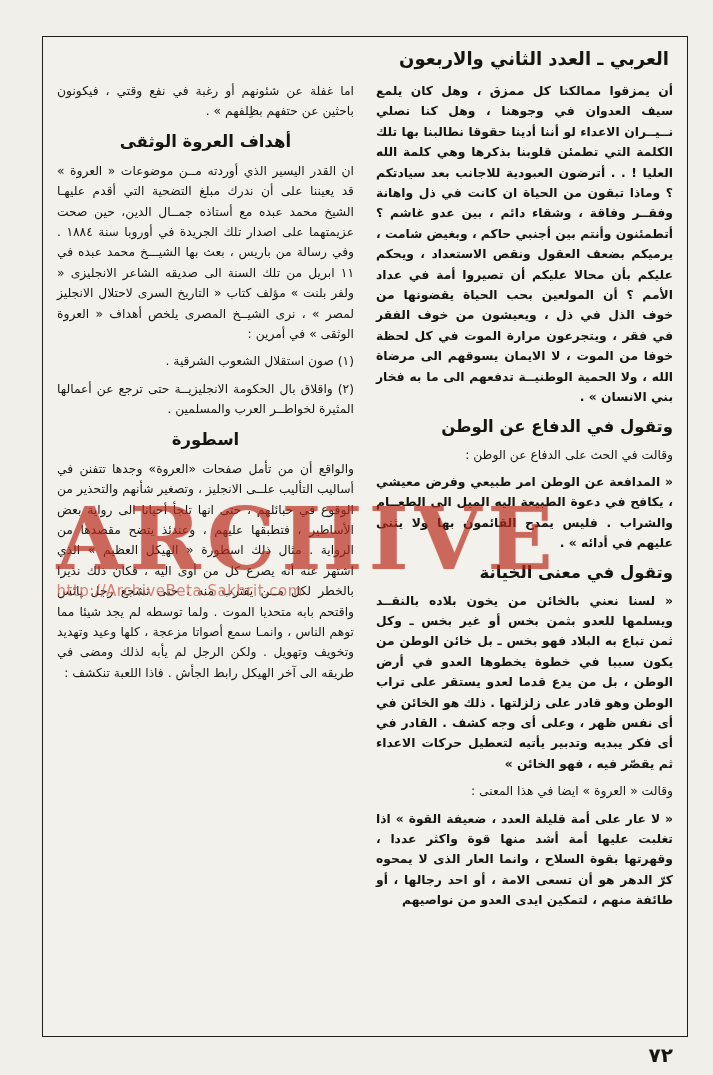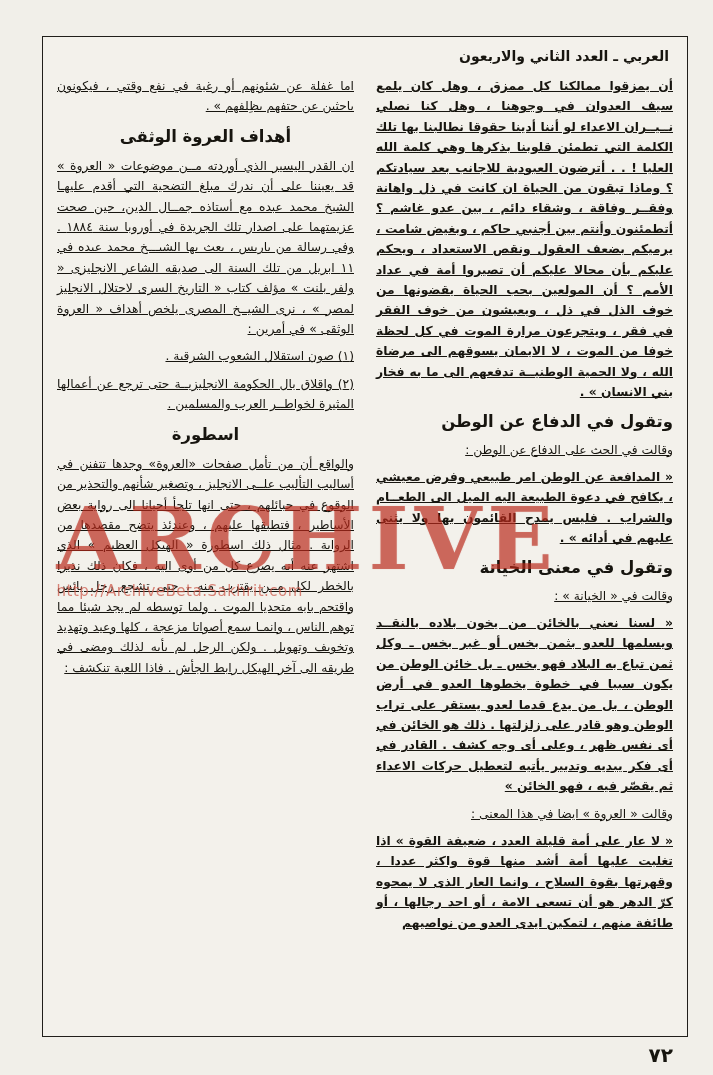--- a/index.html
+++ b/index.html
@@ -22,41 +22,40 @@
       width: 646px;
       height: 1001px;
       border: 1.5px solid #211f1b;
       box-sizing: border-box;
       padding: 8px 12px 6px 12px;
       background: #f3f1eb;
     }
     .page-header {
       direction: rtl;
       text-align: right;
-      font-size: 14px;
+      font-size: 18px;
       font-weight: bold;
       padding: 3px 6px 12px 6px;
       letter-spacing: 0.2px;
     }
     .columns {
       direction: rtl;
       display: flex;
       gap: 22px;
       padding: 0 2px;
     }
     .col {
       width: 50%;
       text-align: justify;
       text-justify: inter-word;
     }
     .col p {
       margin: 0 0 7px 0;
       font-size: 12.3px;
       line-height: 1.66;
-      text-decoration: underline;
     }
     .bold-quote {
       font-weight: bold;
     }
     .section-title-right {
       direction: rtl;
       text-align: right;
       font-size: 16.5px;
       font-weight: bold;
       margin: 9px 0 9px 0;
@@ -115,21 +114,20 @@
       <p class="bold-quote">أن يمزقوا ممالكنا كل ممزق ، وهل كان يلمع سيف العدوان في وجوهنا ، وهل كنا نصلي نــيــران الاعداء لو أننا أدينا حقوقا نطالبنا بها تلك الكلمة التي تطمئن قلوبنا بذكرها وهي كلمة الله العليا ! . . أترضون العبودية للاجانب بعد سيادتكم ؟ وماذا تبقون من الحياة ان كانت في ذل واهانة وفقــر وفاقة ، وشقاء دائم ، بين عدو غاشم ؟ أتطمئنون وأنتم بين أجنبي حاكم ، وبغيض شامت ، يرميكم بضعف العقول ونقص الاستعداد ، ويحكم عليكم بأن محالا عليكم أن تصيروا أمة في عداد الأمم ؟ أن المولعين بحب الحياة يقضونها من خوف الذل في ذل ، ويعيشون من خوف الفقر في فقر ، ويتجرعون مرارة الموت في كل لحظة خوفا من الموت ، لا الايمان يسوقهم الى مرضاة الله ، ولا الحمية الوطنيــة تدفعهم الى ما به فخار بني الانسان » .</p>
 
       <div class="section-title-right">وتقول في الدفاع عن الوطن</div>
 
       <p>وقالت في الحث على الدفاع عن الوطن :</p>
 
       <p class="bold-quote">« المدافعة عن الوطن امر طبيعي وفرض معيشي ، يكافح في دعوة الطبيعة اليه الميل الى الطعــام والشراب . فليس يمدح القائمون بها ولا يثنى عليهم في أدائه » .</p>
 
       <div class="section-title-right">وتقول في معنى الخيانة</div>
 
-      <p>وقالت في « الخيانة » :</p>
 
       <p class="bold-quote">« لسنا نعني بالخائن من يخون بلاده بالنقــد ويسلمها للعدو بثمن بخس أو غير بخس ـ وكل ثمن تباع به البلاد فهو بخس ـ بل خائن الوطن من يكون سببا في خطوة يخطوها العدو في أرض الوطن ، بل من يدع قدما لعدو يستقر على تراب الوطن وهو قادر على زلزلتها . ذلك هو الخائن في أى نفس ظهر ، وعلى أى وجه كشف . القادر في أى فكر يبديه وتدبير يأتيه لتعطيل حركات الاعداء ثم يقصّر فيه ، فهو الخائن »</p>
 
       <p>وقالت « العروة » ايضا في هذا المعنى :</p>
 
       <p class="bold-quote">« لا عار على أمة قليلة العدد ، ضعيفة القوة » اذا تغلبت عليها أمة أشد منها قوة واكثر عددا ، وقهرتها بقوة السلاح ، وانما العار الذى لا يمحوه كرّ الدهر هو أن تسعى الامة ، أو احد رجالها ، أو طائفة منهم ، لتمكين ايدى العدو من نواصيهم</p>
     </div>
 
     <div class="col">
       <p>اما غفلة عن شئونهم أو رغبة في نفع وقتي ، فيكونون باحثين عن حتفهم بظِلفهم » .</p>

